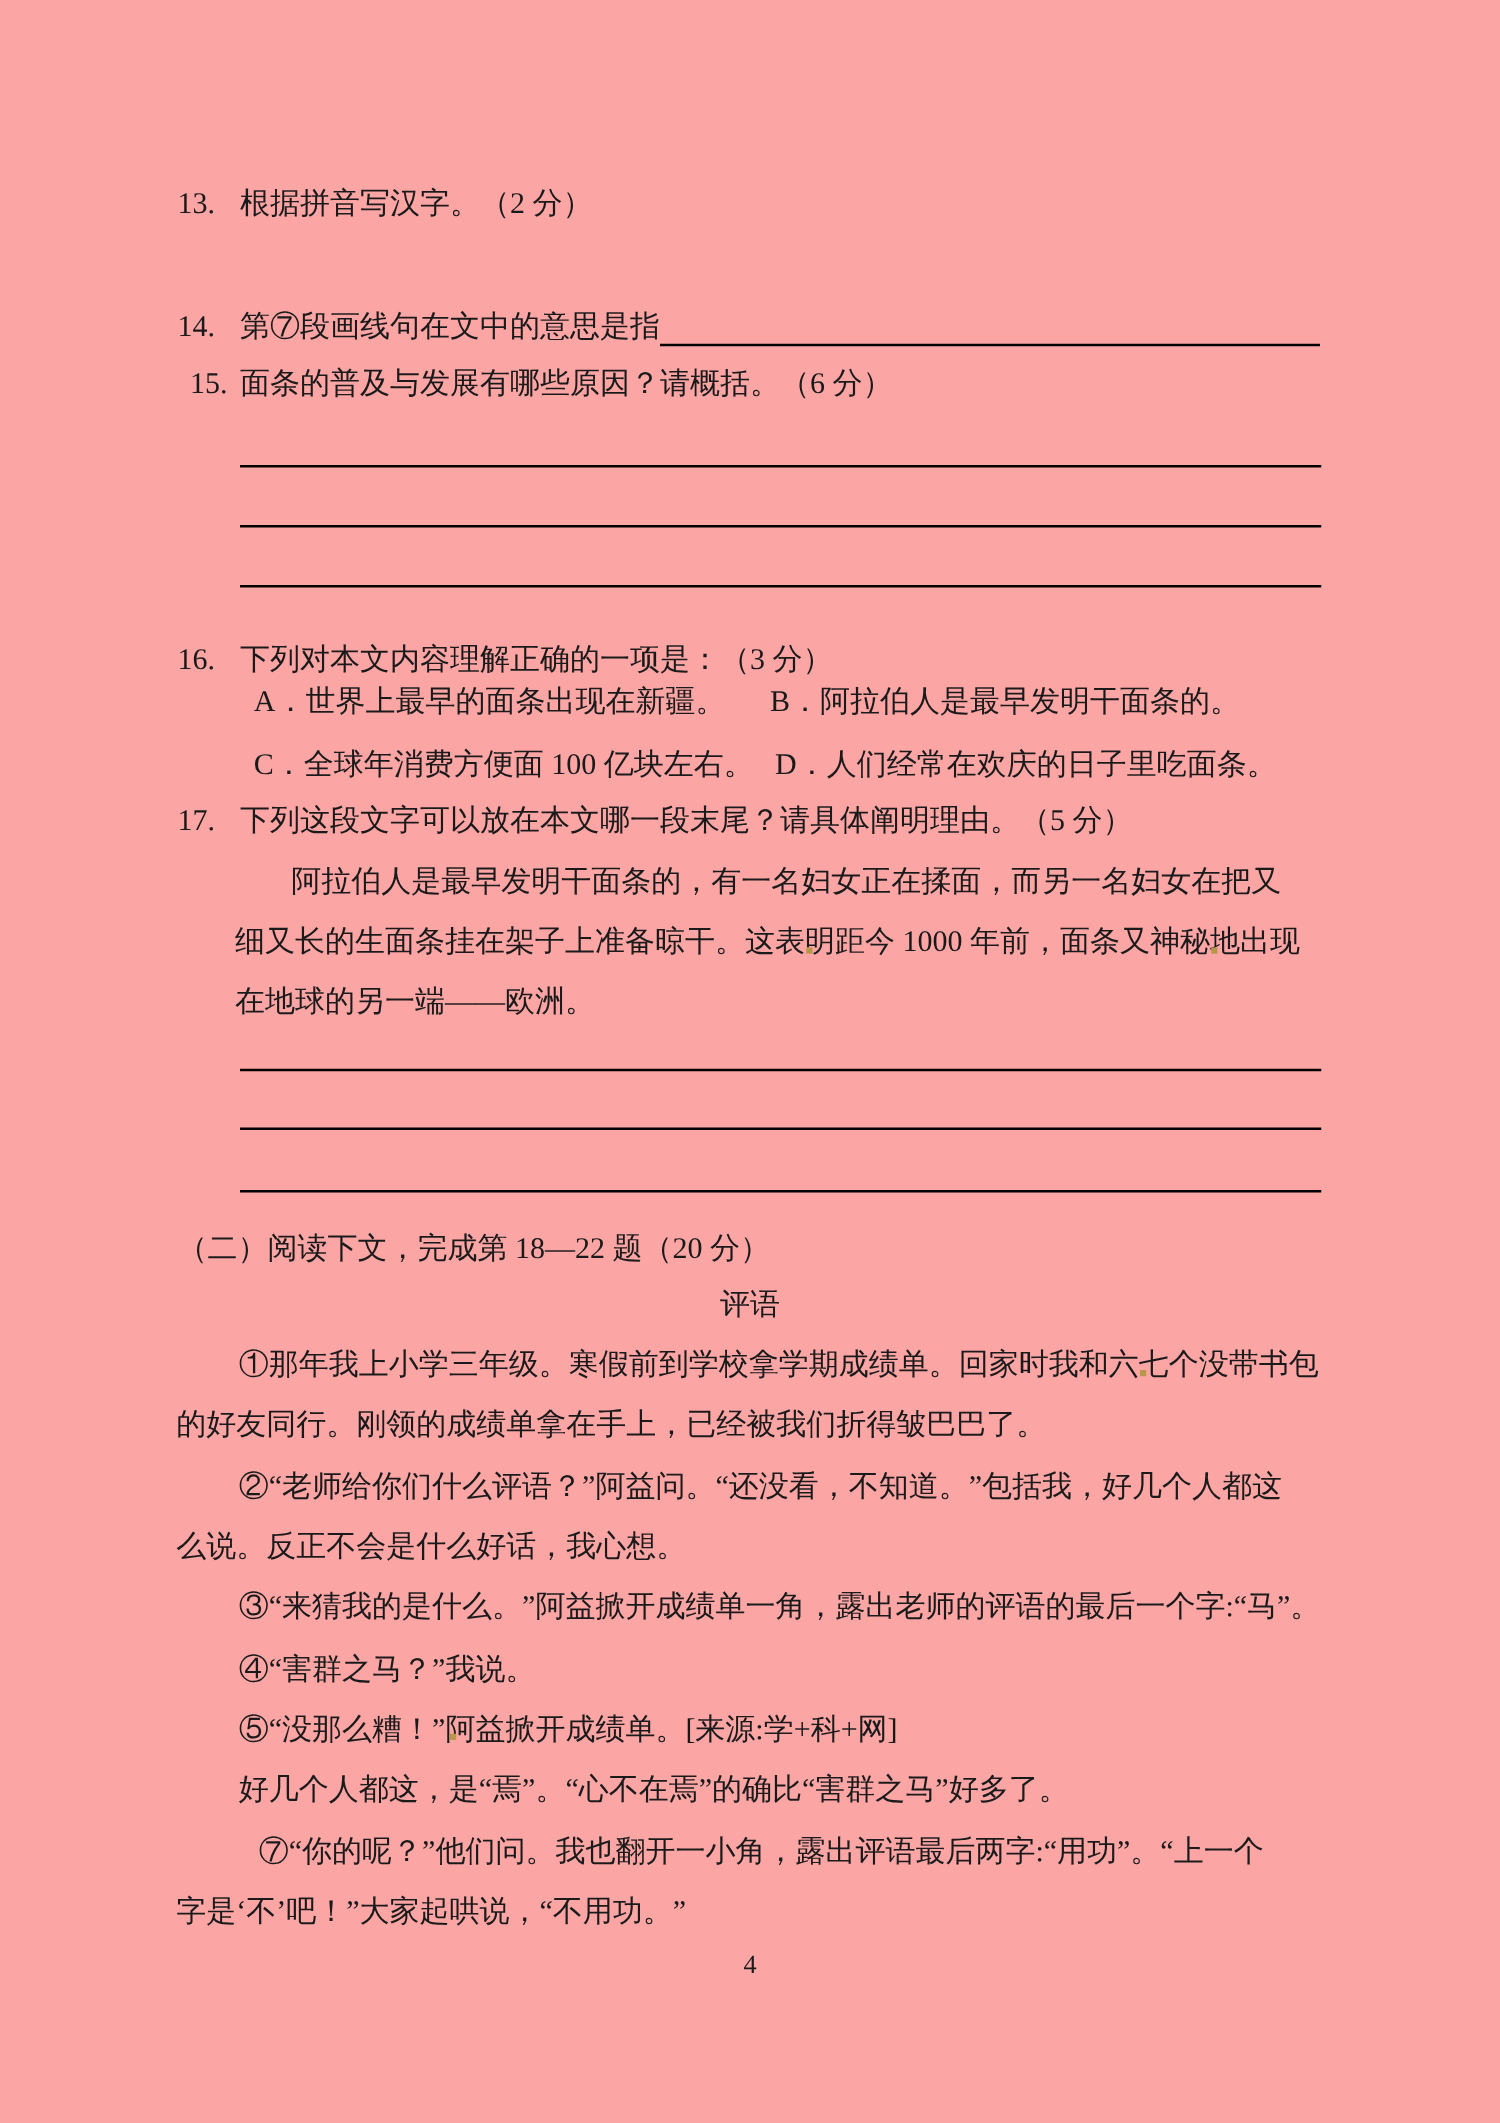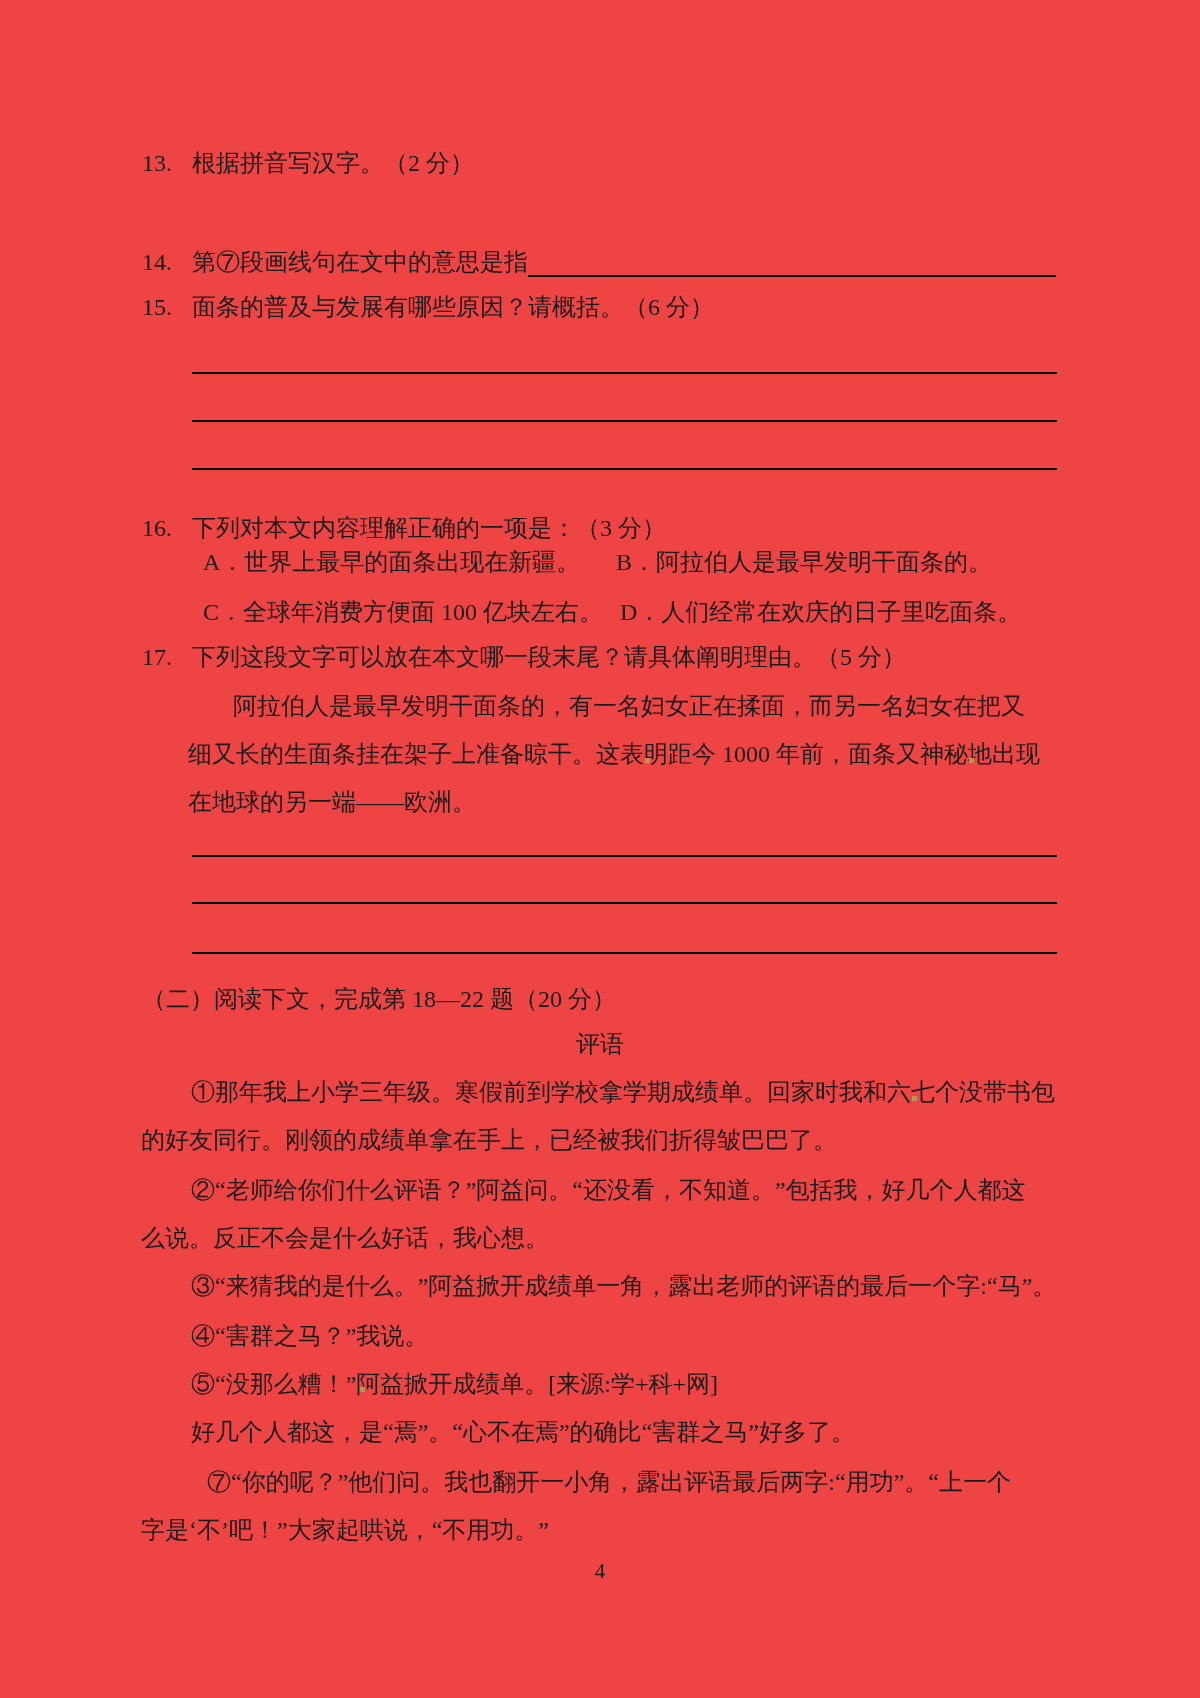--- a/index.html
+++ b/index.html
@@ -1,19 +1,19 @@
 <!DOCTYPE html>
 <html><head>
 <meta charset="utf-8">
 <style>
   html,body { margin:0; padding:0; background:#ffffff; }
   .page {
     position:relative;
     width:1200px; height:1698px;
-    background:#ef4444;
+    background:#fca5a5;
     color:#1a1a1a;
     font-family:"Liberation Serif","DejaVu Serif",serif;
     overflow:hidden;
   }
   .line {
     position:absolute;
     font-size:24px;
     line-height:30px;
     white-space:pre;
     color:#1a1a1a;
@@ -57,21 +57,21 @@
     <span>根据拼音写汉字。（2 分）</span>
   </div>
 
 
   <div class="line qrow" style="left:142px; top:247px; width:914px;align-items:flex-end;">
     <span class="qnum">14.</span>
     <span>第⑦段画线句在文中的意思是指</span>
     <span class="fill-blank"></span>
   </div>
 
-  <div class="line qrow" style="left:142px; top:292px; width:914px;">
+  <div class="line qrow" style="left:142px; top:292px; width:914px;text-align:center;">
     <span class="qnum">15.</span>
     <span>面条的普及与发展有哪些原因？请概括。（6 分）</span>
   </div>
 
   <div class="answer-line" style="top:372px;"></div>
   <div class="answer-line" style="top:420px;"></div>
   <div class="answer-line" style="top:468px;"></div>
 
   <div class="line qrow" style="left:142px; top:513px; width:914px;">
     <span class="qnum">16.</span>

